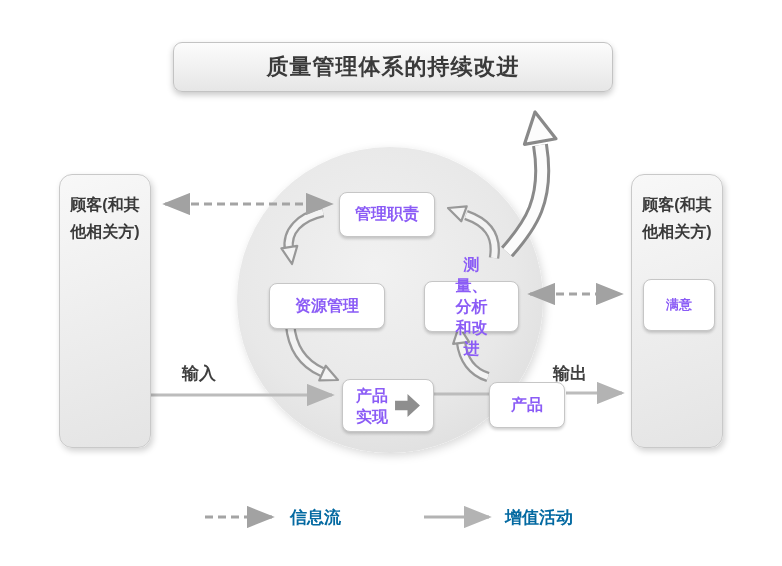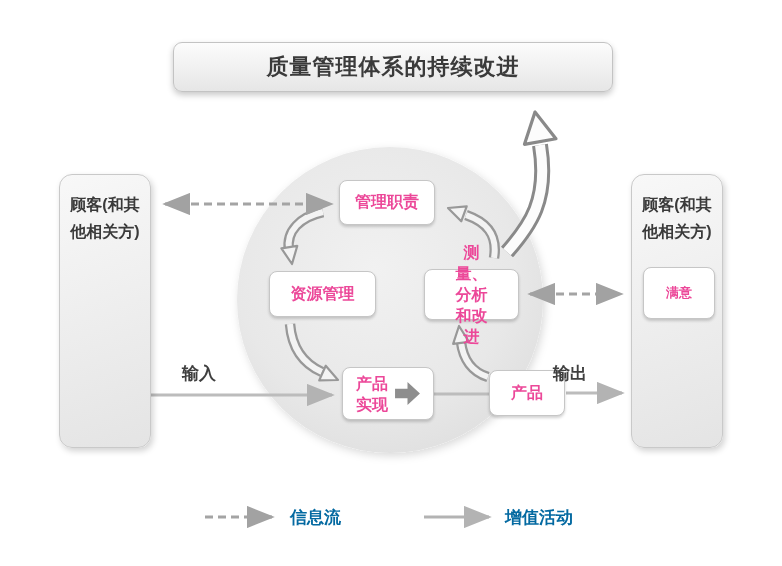--- a/index.html
+++ b/index.html
@@ -26,21 +26,21 @@
   }
   .panel-title{
     position:absolute;left:4px;right:4px;top:16px;
     font-size:16px;font-weight:bold;line-height:27px;text-align:center;color:#3a3a3a;
     word-break:break-all;
   }
   .wbox{
     background:#ffffff;border:1px solid #c6c6c6;border-radius:8px;
     box-shadow:0 2px 3px rgba(0,0,0,.18);
     display:flex;align-items:center;justify-content:center;
-    font-size:16px;font-weight:bold;color:#ec4899;text-align:center;
+    font-size:16px;font-weight:bold;color:#8b5cf6;text-align:center;margin-top:12px;
   }
   .lbl{
     font-size:17px;font-weight:bold;color:#3f3f3f;text-align:left;
   }
   .legend-lbl{font-size:17px;font-weight:bold;color:#0369a1;}
   .two-line{line-height:21px;padding:0 27px;word-break:break-all;}
 </style>
 </head>
 <body>
 
@@ -116,21 +116,21 @@
     <div class="panel-title">顾客(和其他相关方)</div>
   </div>
   <div class="abs wbox" style="left:643px;top:267px;width:72px;height:52px;font-size:13px;">
     <span>满意</span>
   </div>
 
   <div class="abs wbox" style="left:339px;top:180px;width:96px;height:45px;">
     <span>管理职责</span>
   </div>
 
-  <div class="abs wbox" style="left:269px;top:271px;width:107px;height:46px;">
+  <div class="abs wbox" style="left:269px;top:271px;width:116px;height:46px;">
     <span>资源管理</span>
   </div>
 
   <div class="abs wbox" style="left:342px;top:367px;width:92px;height:53px;gap:7px;">
     <span style="line-height:21px;">
       <span>产品</span><br>
       <span>实现</span>
     </span>
     <svg width="25" height="23" viewBox="0 0 26 24">
       <polygon points="0,7 13,7 13,0 26,12 13,24 13,17 0,17" fill="#8e8e8e"></polygon>

